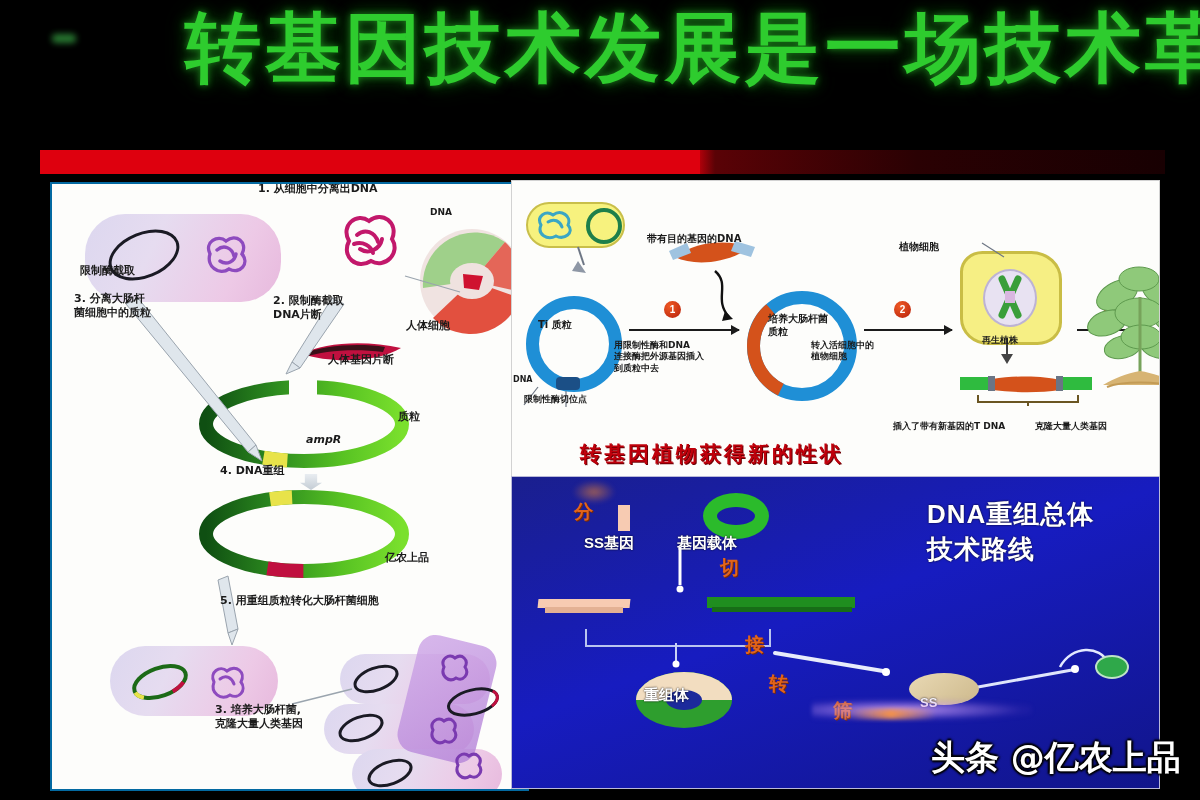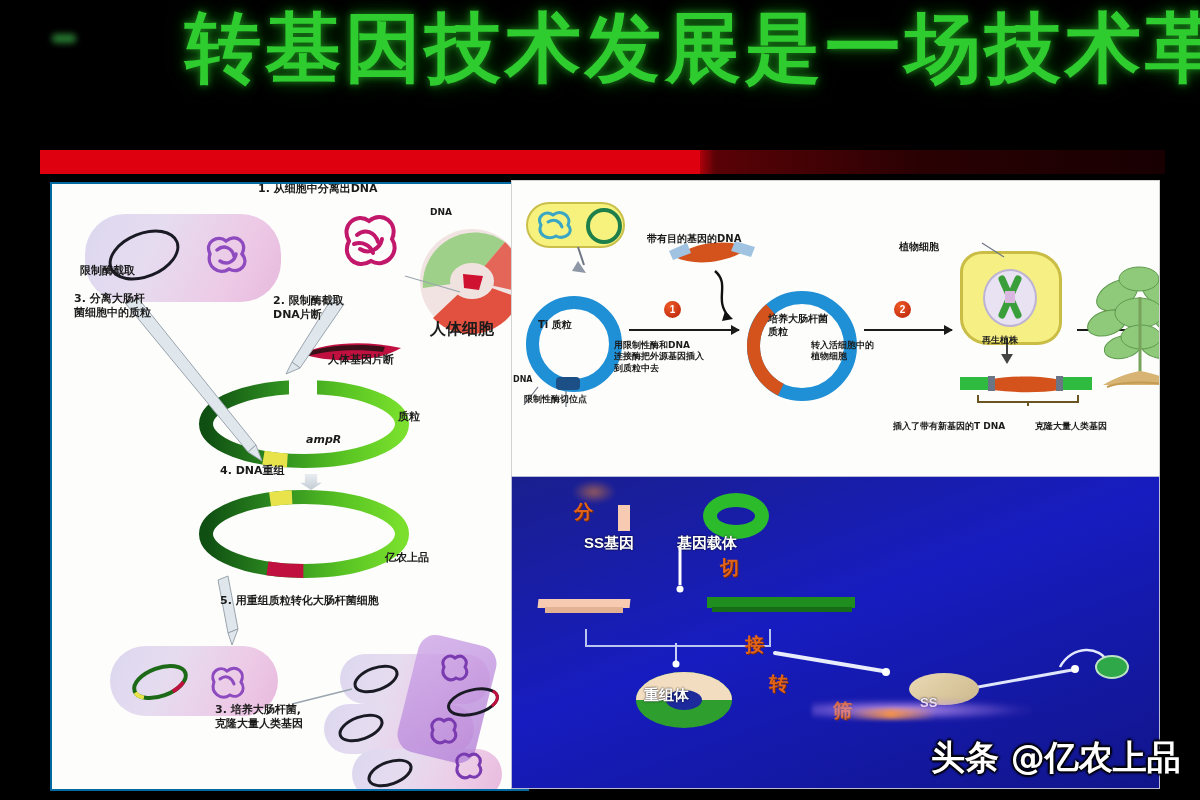--- a/index.html
+++ b/index.html
@@ -198,21 +198,21 @@
       </g>
     </svg>
 
     <div class="lbl cn" style="left:206px;top:-2px;font-size:11px;">1. 从细胞中分离出DNA</div>
     <div class="lbl cn" style="left:378px;top:23px;font-size:9px;">DNA</div>
     <div class="lbl cn" style="left:28px;top:80px;font-size:11px;">限制酶截取</div>
     <div class="lbl cn" style="left:221px;top:110px;font-size:11px;">2. 限制酶截取
 DNA片断</div>
     <div class="lbl cn" style="left:22px;top:108px;font-size:11px;">3. 分离大肠杆
 菌细胞中的质粒</div>
-    <div class="lbl cn" style="left:378px;top:135px;font-size:16px;">人体细胞</div>
+    <div class="lbl cn" style="left:354px;top:135px;font-size:11px;">人体细胞</div>
     <div class="lbl cn" style="left:276px;top:169px;font-size:11px;">人体基因片断</div>
     <div class="lbl cn" style="left:346px;top:226px;font-size:11px;">质粒</div>
     <div class="lbl cn" style="left:254px;top:249px;font-size:11px;font-style:italic;">ampR</div>
     <div class="lbl cn" style="left:168px;top:280px;font-size:11px;">4. DNA重组</div>
     <div class="lbl cn" style="left:333px;top:367px;font-size:11px;">亿农上品</div>
     <div class="lbl cn" style="left:168px;top:410px;font-size:11px;">5. 用重组质粒转化大肠杆菌细胞</div>
     <div class="lbl cn" style="left:163px;top:519px;font-size:11px;">3. 培养大肠杆菌,
 克隆大量人类基因</div>
   </div>
 
@@ -318,24 +318,27 @@
     <div class="lbl cn" style="left:12px;top:213px;font-size:9px;">限制性酶切位点</div>
     <div class="lbl cn" style="left:102px;top:159px;font-size:9px;">用限制性酶和DNA
 连接酶把外源基因插入
 到质粒中去</div>
     <div class="lbl cn" style="left:299px;top:159px;font-size:9px;">转入活细胞中的
 植物细胞</div>
     <div class="lbl cn" style="left:470px;top:154px;font-size:9px;">再生植株</div>
     <div class="lbl cn" style="left:381px;top:240px;font-size:9px;">插入了带有新基因的T DNA</div>
     <div class="lbl cn" style="left:523px;top:240px;font-size:9px;">克隆大量人类基因</div>
 
+    <div class="redtext" style="left:68px;top:259px;font-size:21px;letter-spacing:3px;">转基因植物获得新的性状</div>
   </div>
 
   <div class="panel panel-rb">
 
+    <div class="wlbl" style="left:415px;top:20px;font-size:26px;letter-spacing:1px;line-height:1.35;">DNA重组总体
+技术路线</div>
 
     <div class="olbl" style="left:62px;top:22px;font-size:19px;">分</div>
     <div class="bar" style="left:106px;top:28px;width:12px;height:26px;background:#f7cbb2;"></div>
     <div class="wlbl" style="left:72px;top:56px;font-size:15px;">SS基因</div>
 
     <div style="position:absolute;left:191px;top:16px;width:66px;height:46px;border-radius:50%;
       border:14px solid #2bbb2b;box-sizing:border-box;"></div>
     <div class="wlbl" style="left:165px;top:56px;font-size:15px;">基因载体</div>
 
     <svg style="position:absolute;left:161px;top:70px;" width="14" height="48">

